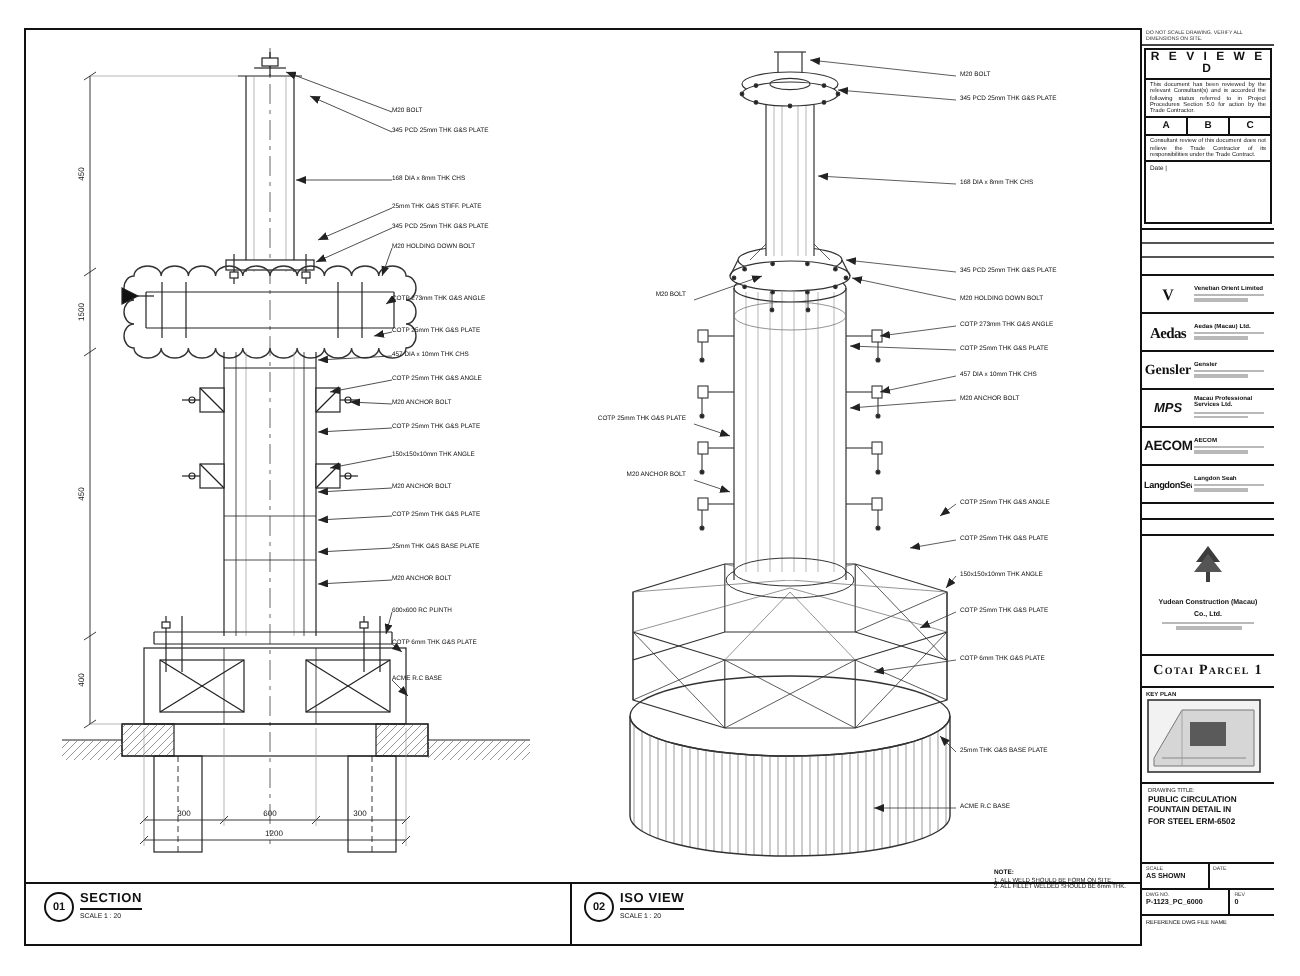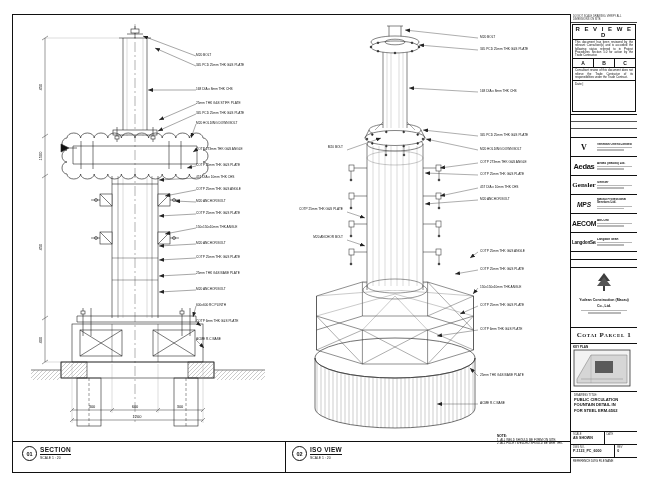--- a/index.html
+++ b/index.html
@@ -31,21 +31,21 @@
   .stamp-date{font-size:3.2px;padding:1px 2px;border-top:.7px solid #111;}
   .rev-area{height:23px;border-bottom:.8px solid #111;box-sizing:border-box;}
   .rev-row{height:7px;border-bottom:.5px solid #555;box-sizing:border-box;}
   .c-row{height:19px;border-bottom:.8px solid #111;box-sizing:border-box;display:flex;align-items:center;padding:0 1px;}
   .c-logo{width:24px;text-align:center;overflow:hidden;}
   .c-info{flex:1;padding-left:1px;overflow:hidden;}
   .cname{font-size:3.1px;font-weight:bold;line-height:3.4px;}
   .bar{height:1.3px;background:#b8b8b8;margin:1px 0;}
   .b90{width:90%;} .b70{width:70%;} .b50{width:50%;}
   .lg-v{font-family:"Liberation Serif",serif;font-size:8px;font-weight:bold;}
-  .lg-aedas{font-size:7.5px;font-weight:800;letter-spacing:-.3px;}
+  .lg-aedas{font-size:7.5px;font-weight:800;letter-spacing:-.3px;font-family:Liberation Serif, serif;}
   .lg-gensler{font-family:"Liberation Serif",serif;font-size:7px;font-weight:bold;}
   .lg-mps{font-size:6.5px;font-style:italic;font-weight:800;}
   .lg-aecom{font-size:6.8px;font-weight:800;letter-spacing:-.2px;}
   .lg-ls{font-size:4.6px;font-weight:800;letter-spacing:-.2px;}
   .blank-row{height:8px;border-bottom:.8px solid #111;box-sizing:border-box;}
   .contractor{height:60px;border-bottom:.8px solid #111;box-sizing:border-box;text-align:center;padding-top:4px;}
   .ctr-name{font-size:3.5px;font-weight:bold;line-height:4px;margin-top:2px;}
   .project{height:16px;border-bottom:.8px solid #111;box-sizing:border-box;text-align:center;font-family:"Liberation Serif",serif;font-variant:small-caps;font-size:7px;letter-spacing:.6px;padding-top:3px;font-weight:bold;}
   .keyplan{height:48px;border-bottom:.8px solid #111;box-sizing:border-box;padding:1px 2px;}
   .kp-label{font-size:3px;font-weight:bold;}

